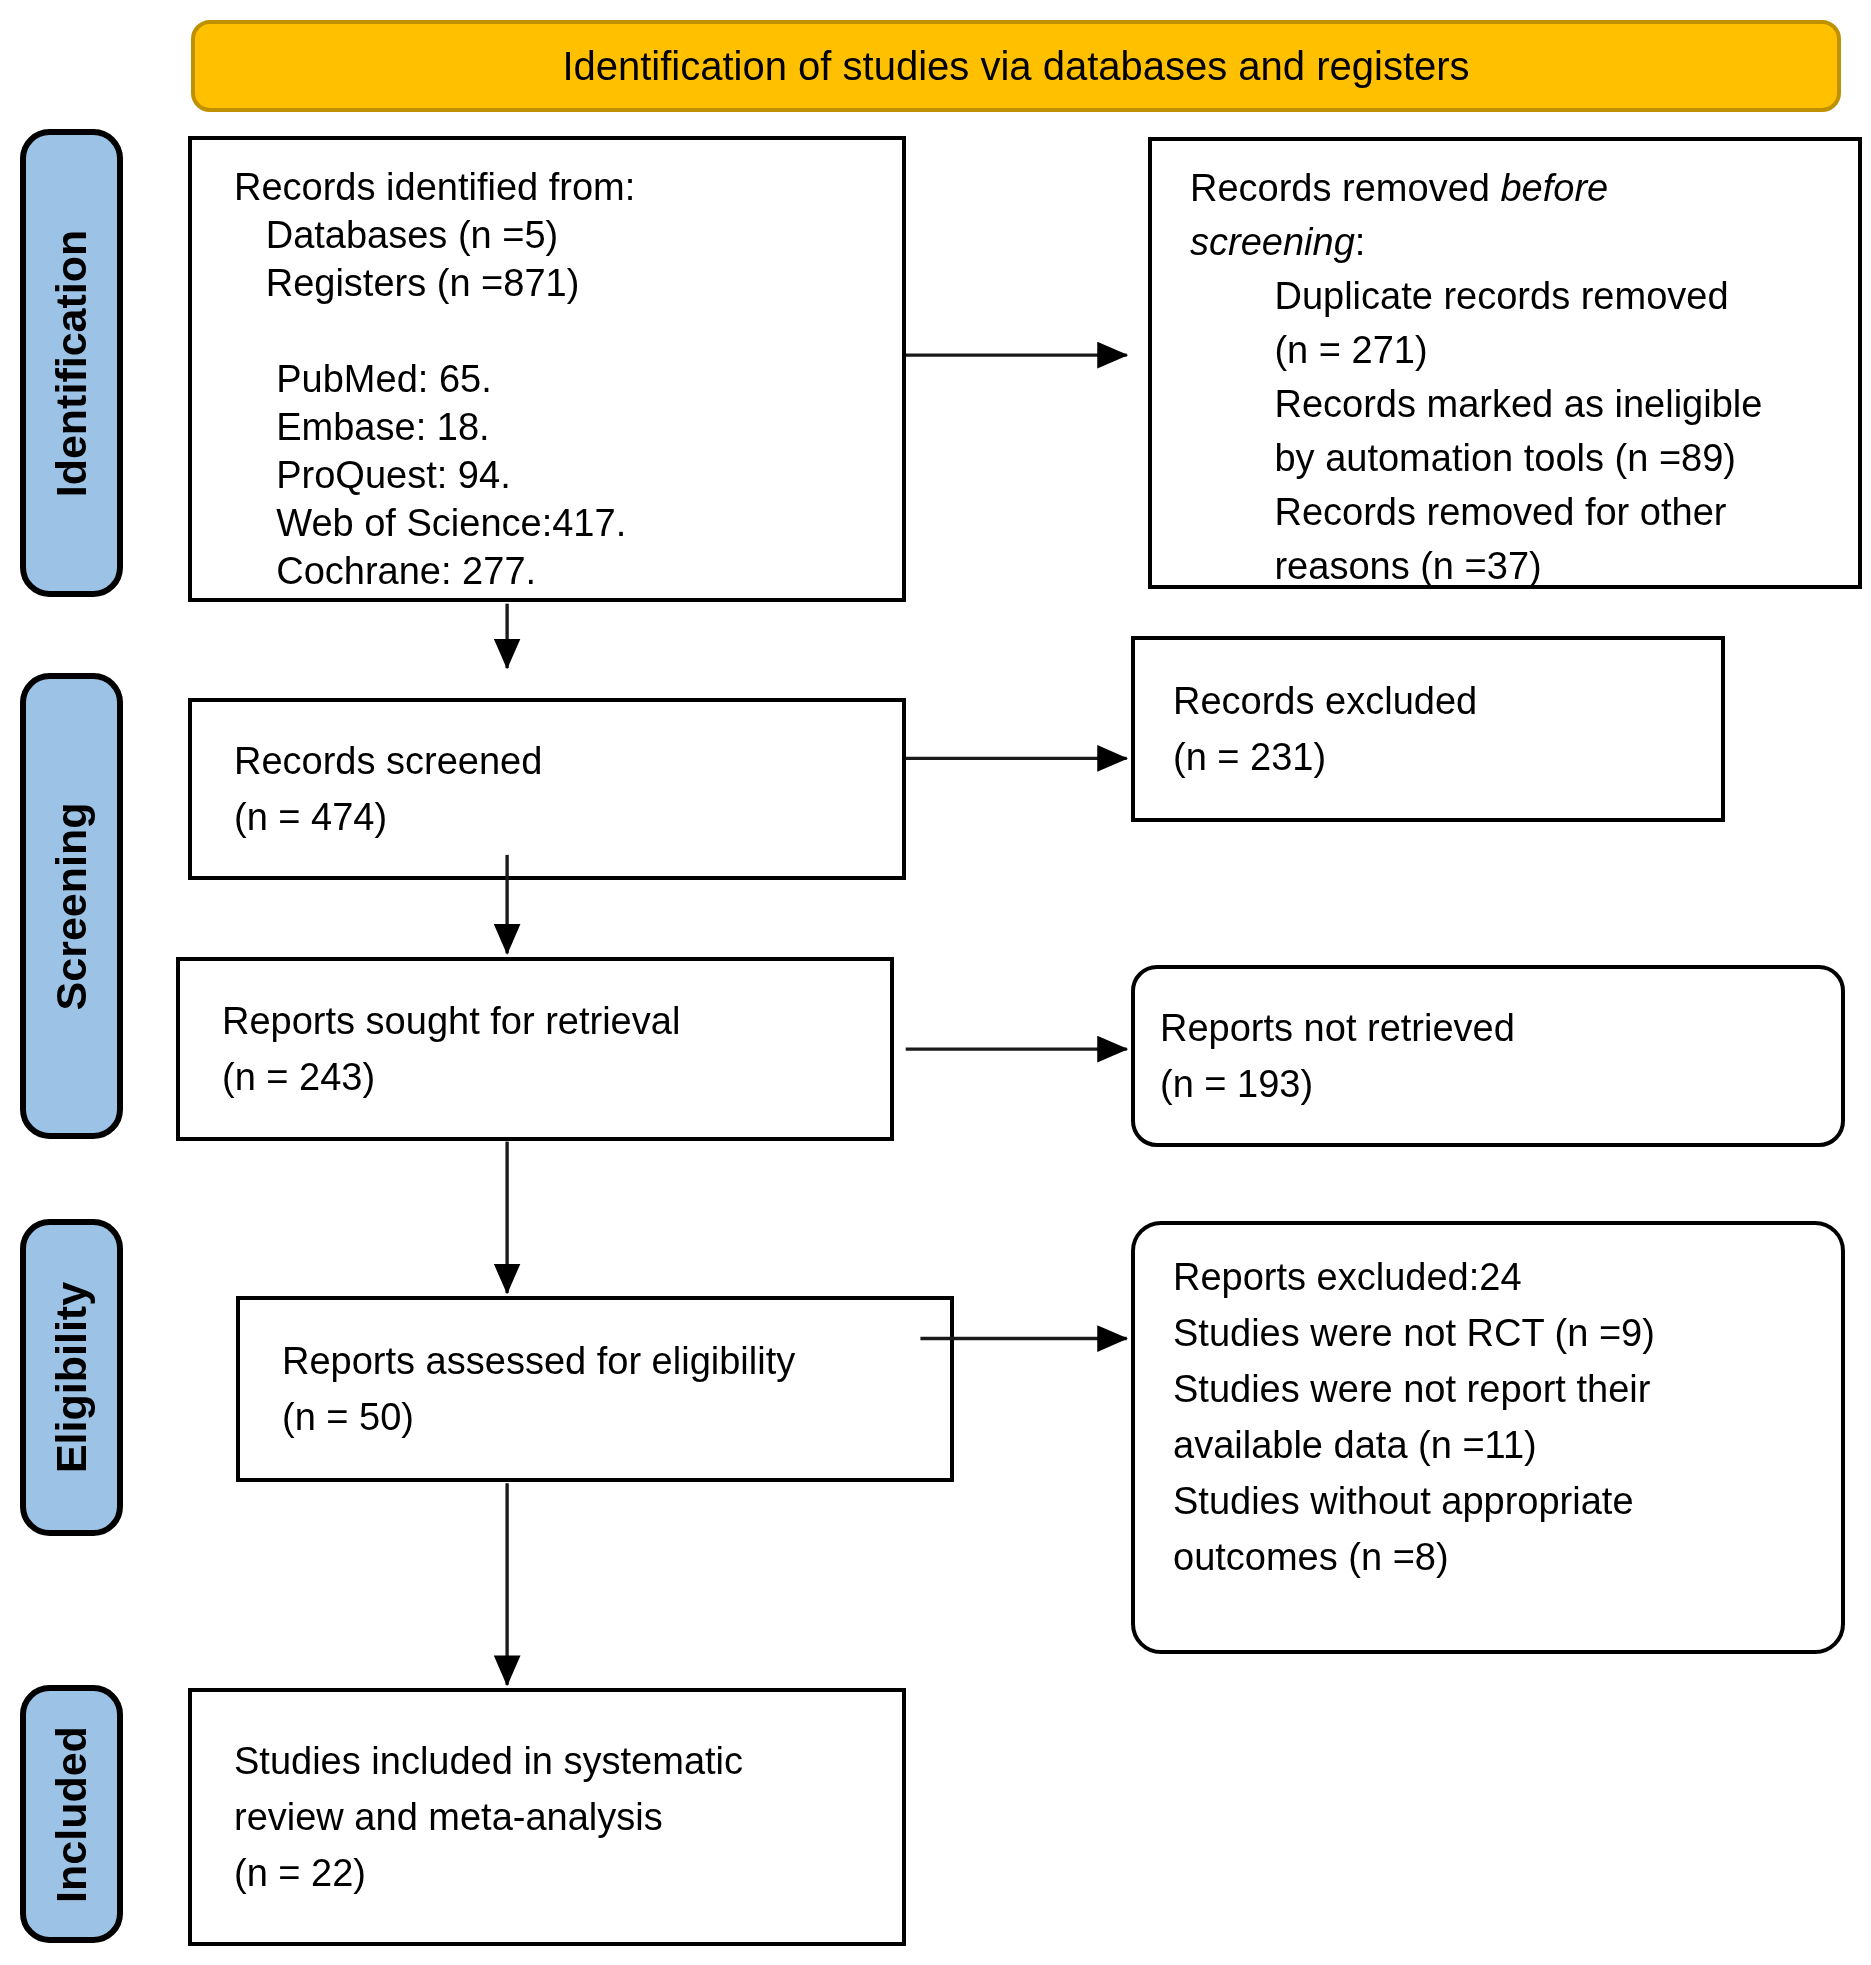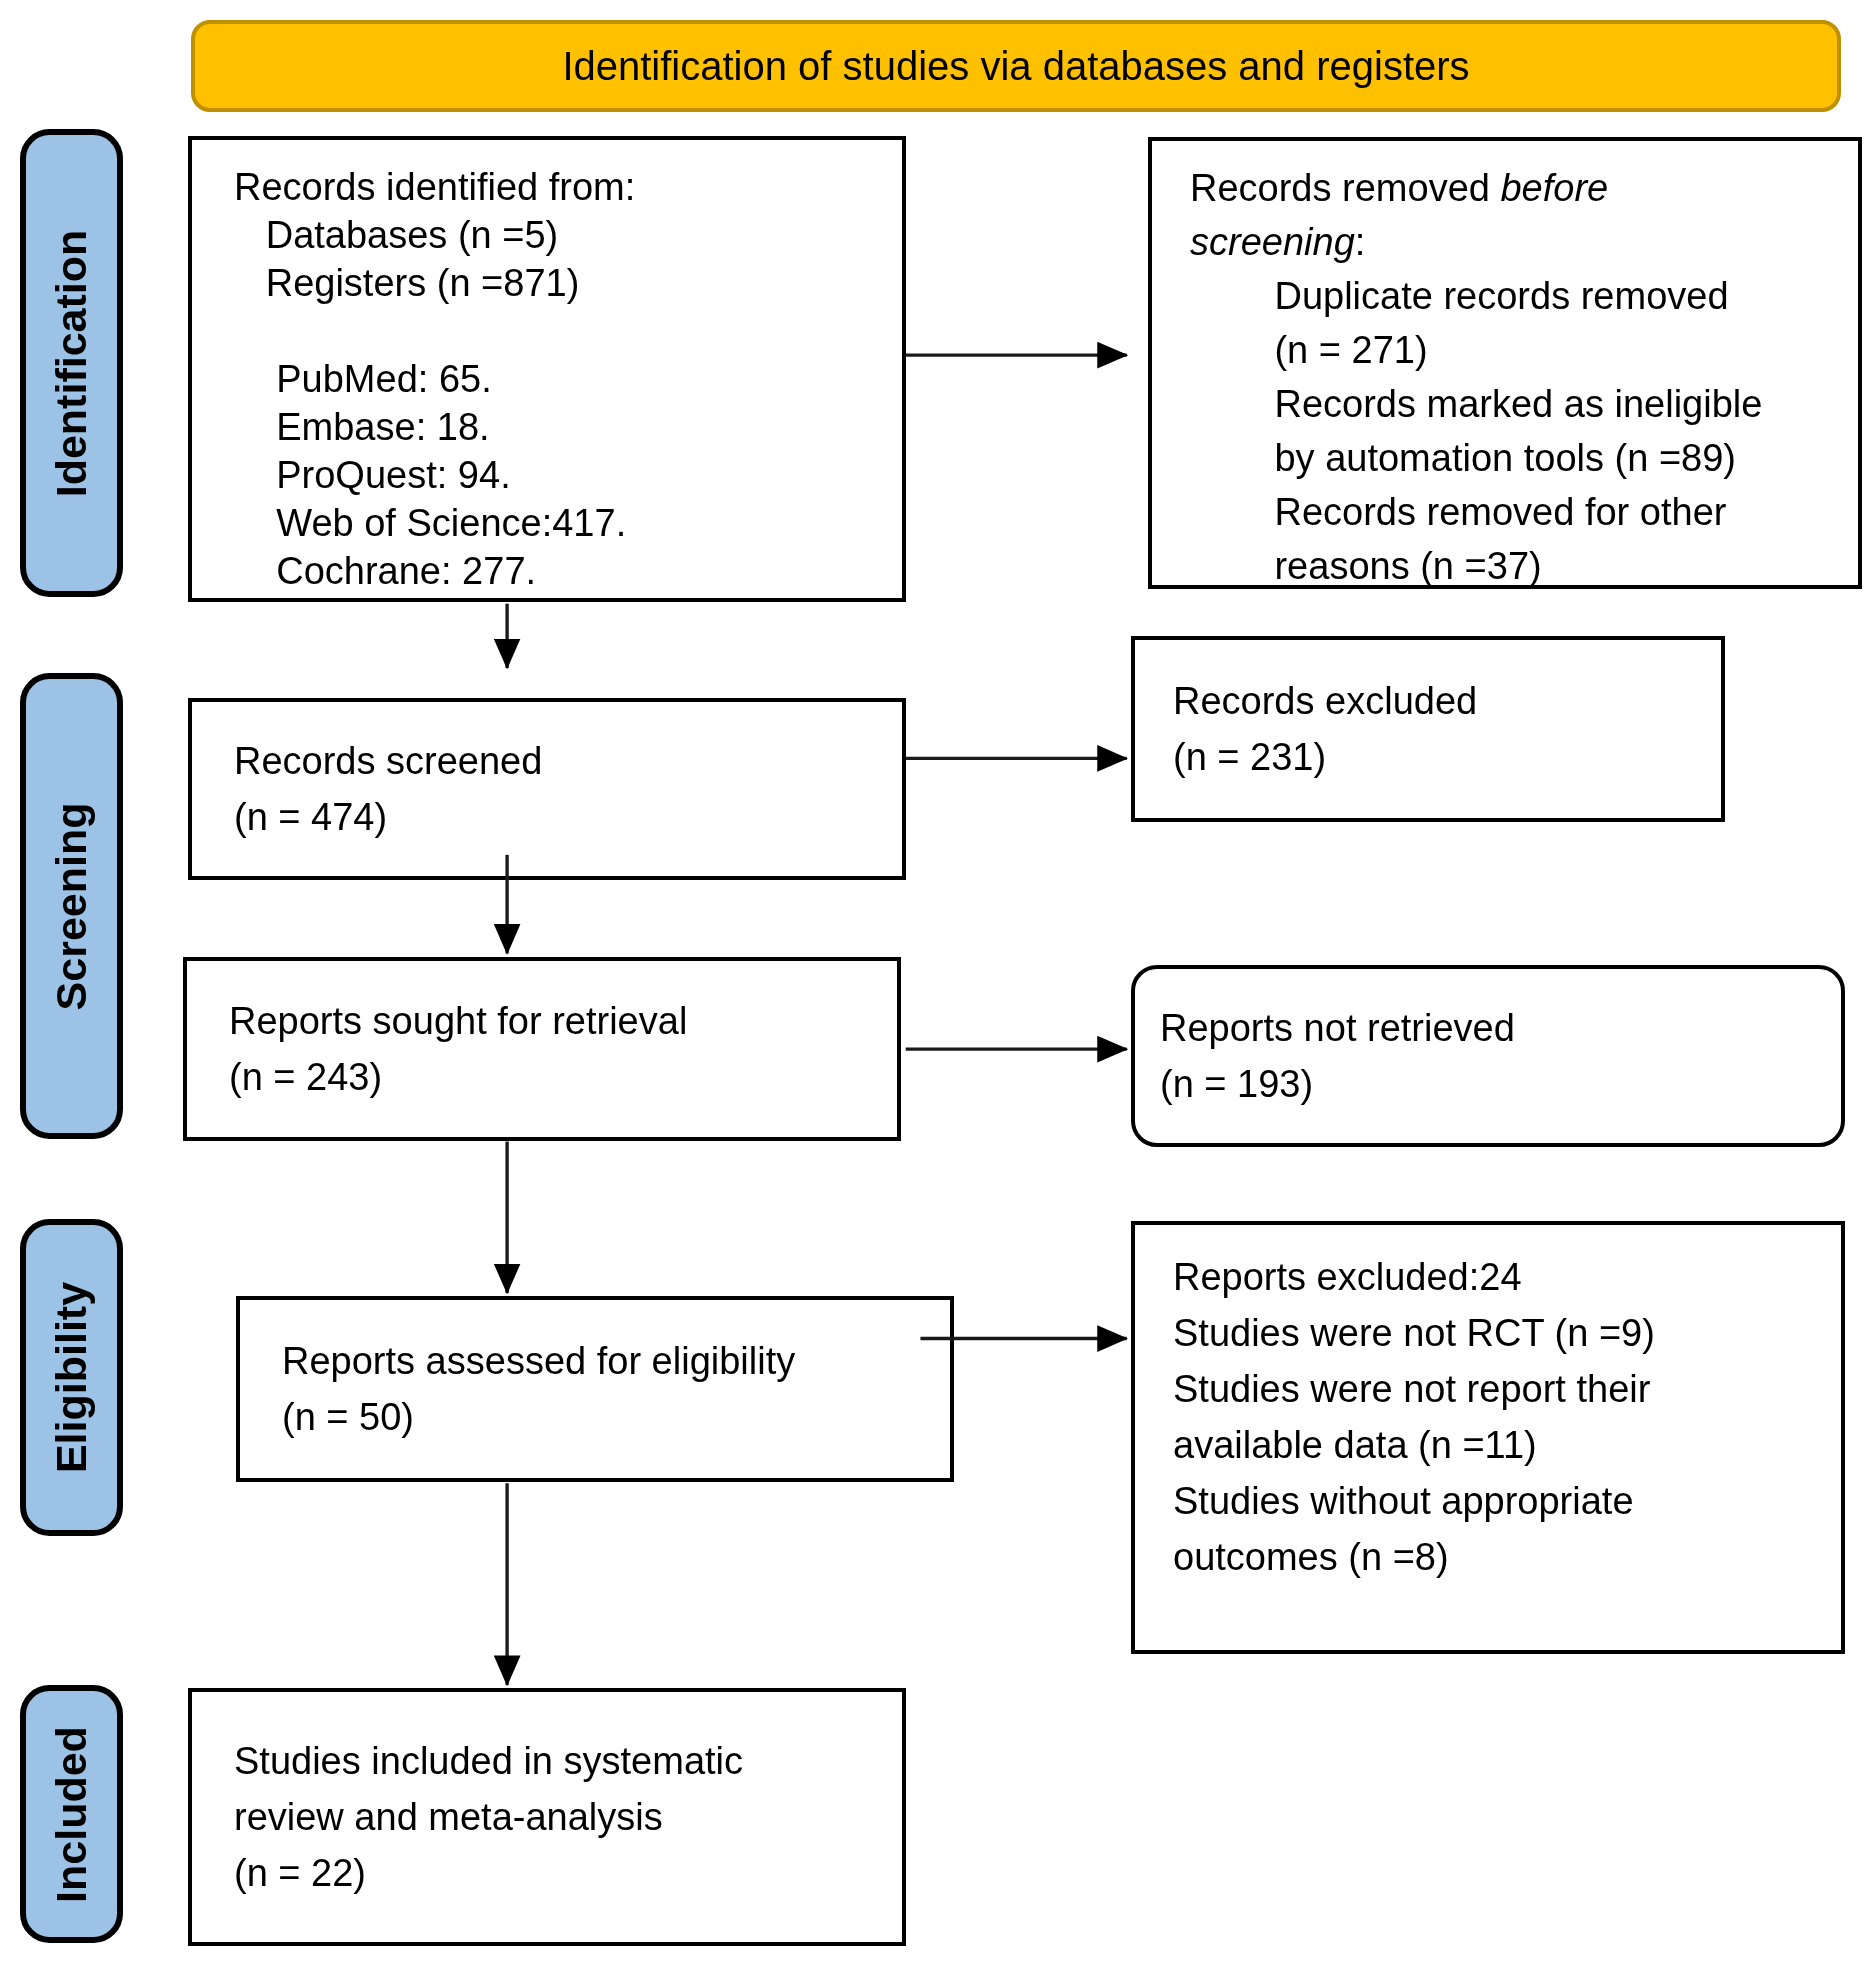--- a/index.html
+++ b/index.html
@@ -36,24 +36,24 @@
     border:4.7px solid var(--box-border,#000000);
     box-sizing:border-box;font-size:38px;line-height:56px;
   }
   .box .line{white-space:pre-wrap;}
   .vcenter{display:flex;flex-direction:column;justify-content:center;}
 
   #box-records-identified{left:188px;top:136px;width:718px;height:466px;line-height:48px;padding:23px 20px 0 42px;}
   #box-records-removed{left:1131px;top:137px;width:714px;height:452px;line-height:54px;padding:20px 24px 0 38px;margin-left:17px;}
   #box-records-screened{left:188px;top:698px;width:718px;height:182px;padding-left:42px;}
   #box-records-excluded{left:1131px;top:636px;width:594px;height:186px;padding-left:38px;}
-  #box-reports-sought{left:183px;top:957px;width:718px;height:184px;padding-left:42px;}
+  #box-reports-sought{left:176px;top:957px;width:718px;height:184px;padding-left:42px;}
   #box-reports-not-retrieved{left:1131px;top:965px;width:714px;height:182px;padding-left:25px;border-radius:26px;}
   #box-reports-assessed{left:188px;top:1296px;width:718px;height:186px;padding-left:42px;margin-left:48px;}
-  #box-reports-excluded{left:1131px;top:1221px;width:714px;height:433px;padding:24px 24px 0 38px;}
+  #box-reports-excluded{left:1131px;top:1221px;width:714px;height:433px;padding:24px 24px 0 38px;border-radius:30px;}
   #box-studies-included{left:188px;top:1688px;width:718px;height:258px;padding-left:42px;}
 
   .arrows{position:absolute;left:0;top:0;width:1871px;height:1965px;pointer-events:none;}
   .arrows line{stroke:#1a1a1a;stroke-width:5;}
   .arrows path{fill:#000;}
 </style>
 </head>
 <body>
 
 <div class="canvas">

